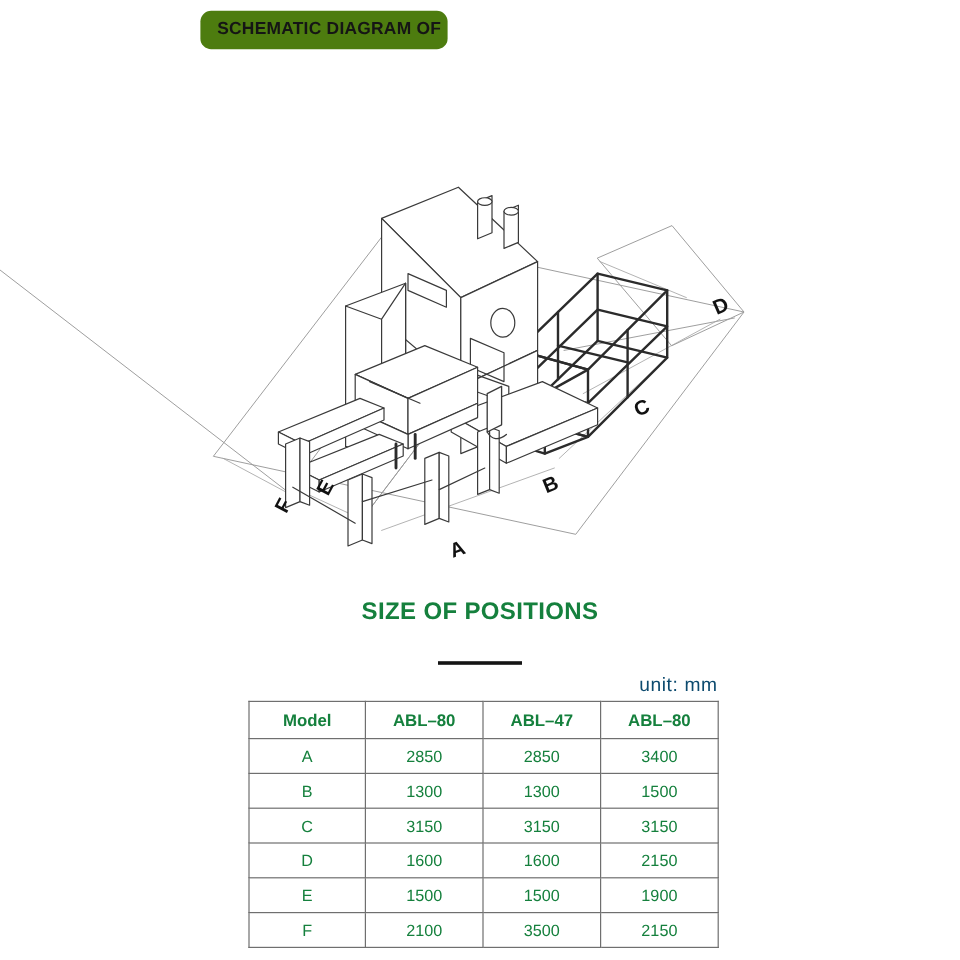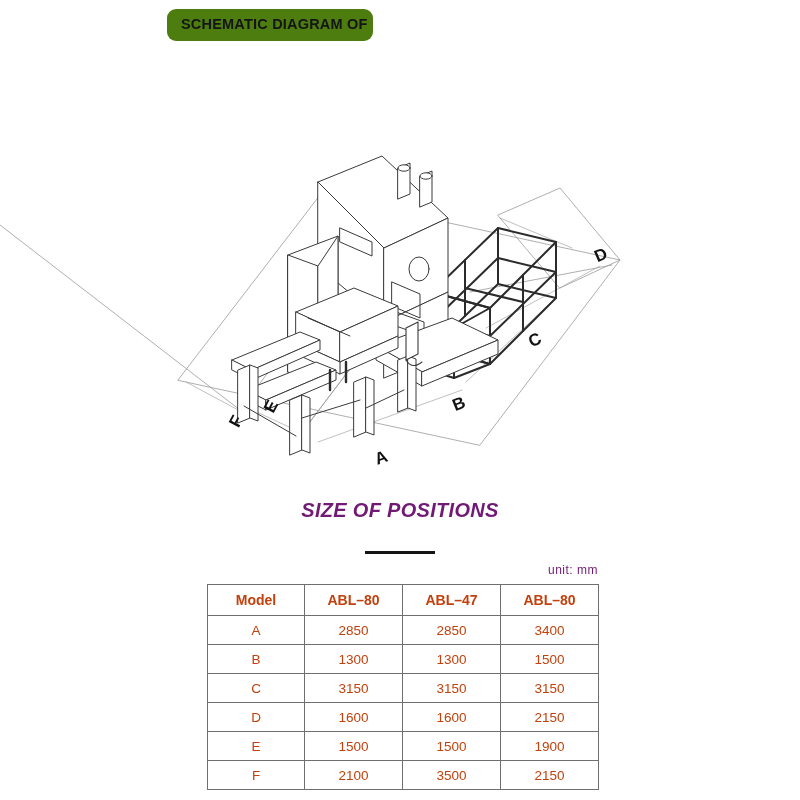--- a/index.html
+++ b/index.html
@@ -54,60 +54,59 @@
     left: 0;
     top: 498px;
     width: 800px;
     text-align: center;
   }
   .section-title .t-line {
     font-size: 20px;
     font-weight: 700;
     letter-spacing: 0.3px;
     line-height: 24px;
-    color: #701a75;
-    font-style: italic;
+    color: #15803d;
   }
   .title-rule {
     position: absolute;
     left: 365px;
     top: 551px;
     width: 70px;
     height: 3px;
     background: #141414;
   }
 
   
   .unit-label {
     position: absolute;
     left: 0;
     top: 563px;
     width: 598px;
     text-align: right;
-    font-size: 12px;
-    color: #701a75;
+    font-size: 16px;
+    color: #0c4a6e;
     letter-spacing: 0.5px;
   }
 
   
   .spec-table {
     position: absolute;
     left: 207px;
     top: 584px;
     width: 391px;
     border-collapse: collapse;
     table-layout: fixed;
   }
   .spec-table td, .spec-table th {
     border: 1px solid #6f6f6f;
     height: 28px;
     text-align: center;
     vertical-align: middle;
     font-size: 13.5px;
-    color: #c2410c;
+    color: #15803d;
     font-weight: 400;
     padding: 0;
   }
   .spec-table thead th {
     font-weight: 700;
     font-size: 14px;
     height: 30px;
   }
   .spec-table col.c0 { width: 97px; }
   .spec-table col.c1 { width: 98px; }

